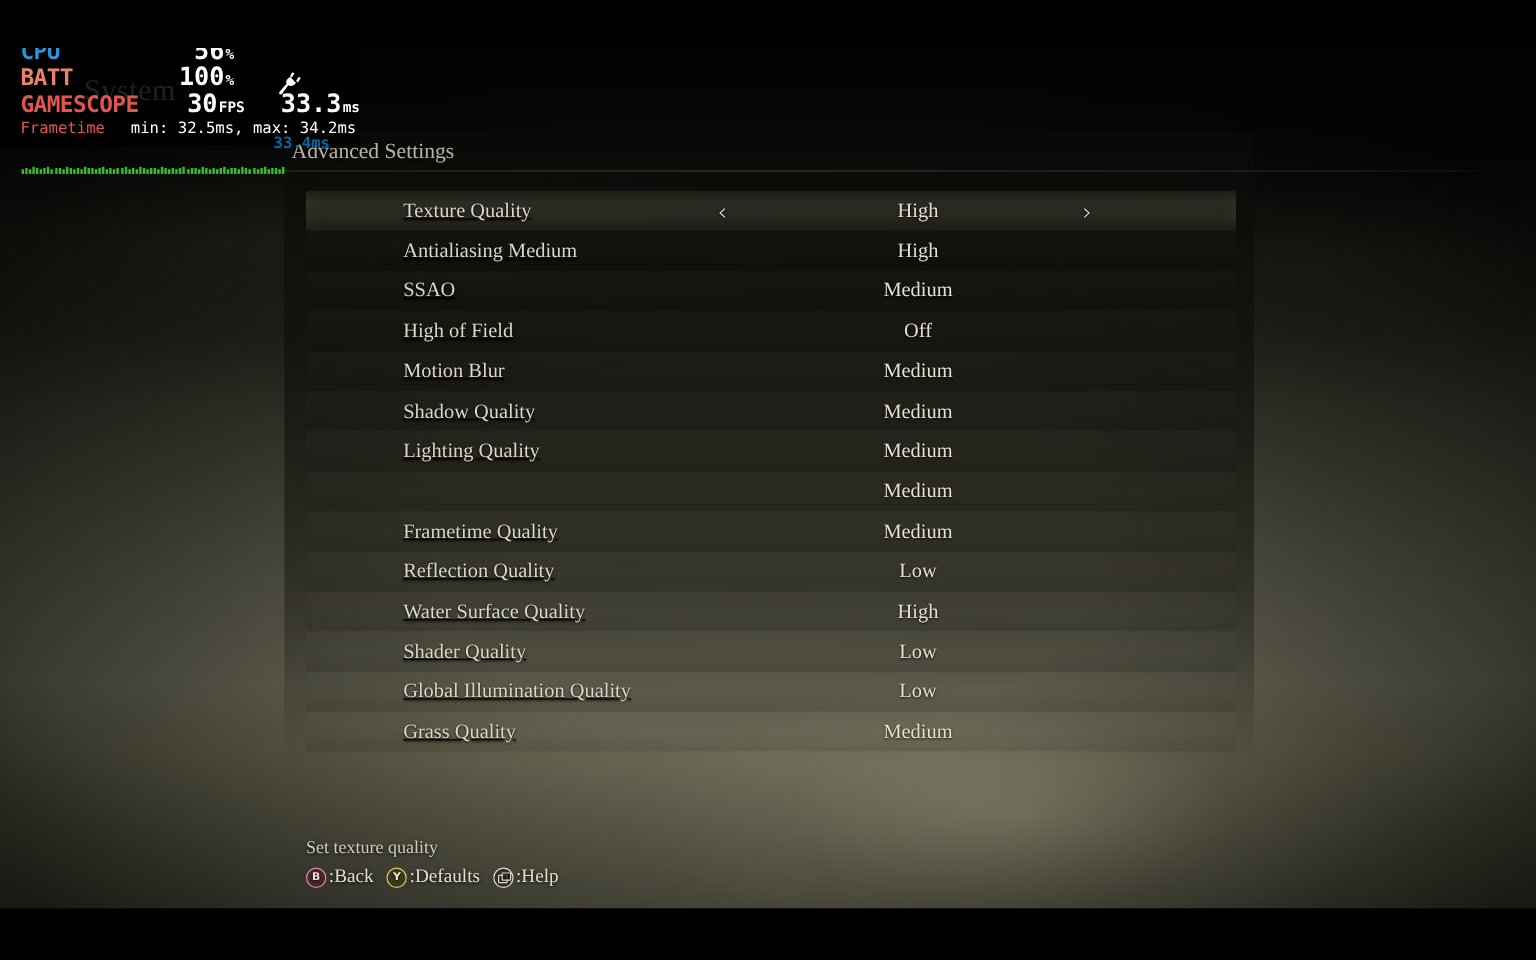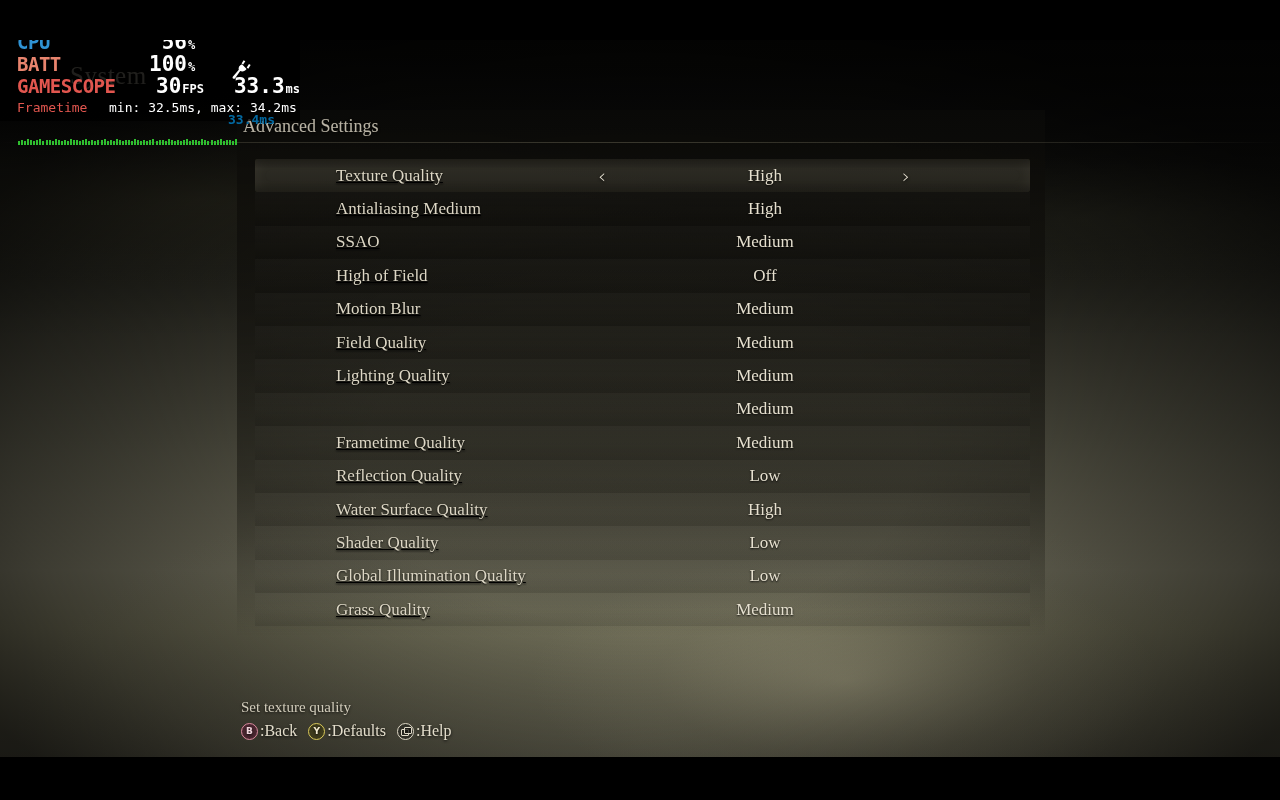--- a/index.html
+++ b/index.html
@@ -147,21 +147,21 @@
     text-shadow: 0 1px 3px rgba(0,0,0,0.9);
     font-family: "DejaVu Sans", sans-serif;
     font-weight: 300;
   }
   .arrow.left { left: 343px; }
   .arrow.right { left: 647px; }
 
   
   .footer {
     position: absolute;
-    left: 241px; top: 699px;
+    left: 255px; top: 699px;
   }
   .footer-hint {
     font-size: 15px;
     color: #ded8c6;
     opacity: 0.92;
     text-shadow: 0 1px 3px rgba(0,0,0,0.9);
     margin-bottom: 6px;
   }
   .footer-buttons {
     display: flex;
@@ -323,21 +323,21 @@
         <div class="opt-label">High of Field</div>
         <div class="opt-value">Off</div>
       </div>
       <div class="opt-row">
         <div class="row-bg"></div>
         <div class="opt-label">Motion Blur</div>
         <div class="opt-value">Medium</div>
       </div>
       <div class="opt-row">
         <div class="row-bg"></div>
-        <div class="opt-label">Field Quality</div>
+        <div class="opt-label">Shadow Quality</div>
         <div class="opt-value">Medium</div>
       </div>
       <div class="opt-row">
         <div class="row-bg"></div>
         <div class="opt-label">Lighting Quality</div>
         <div class="opt-value">Medium</div>
       </div>
       <div class="opt-row">
         <div class="row-bg"></div>
         <div class="opt-value">Medium</div>

